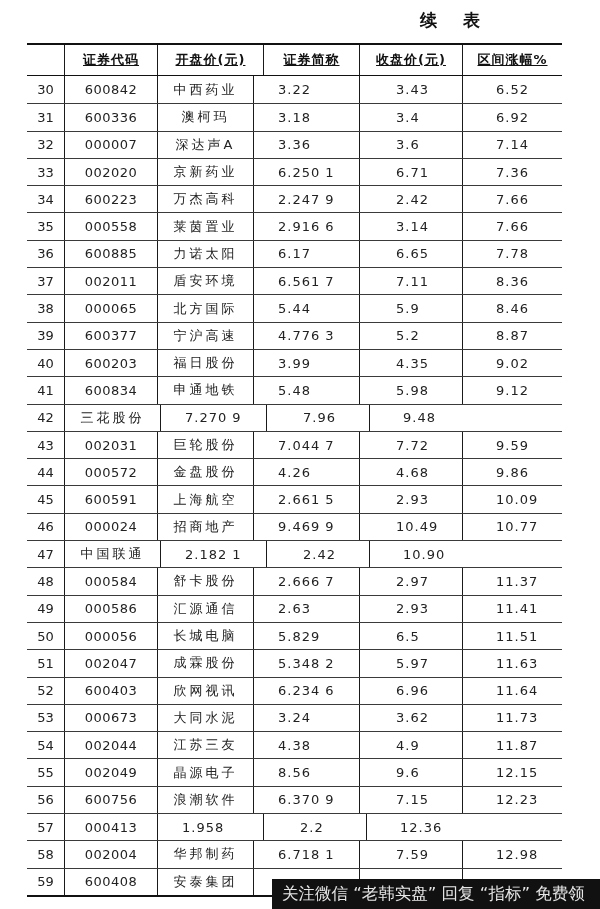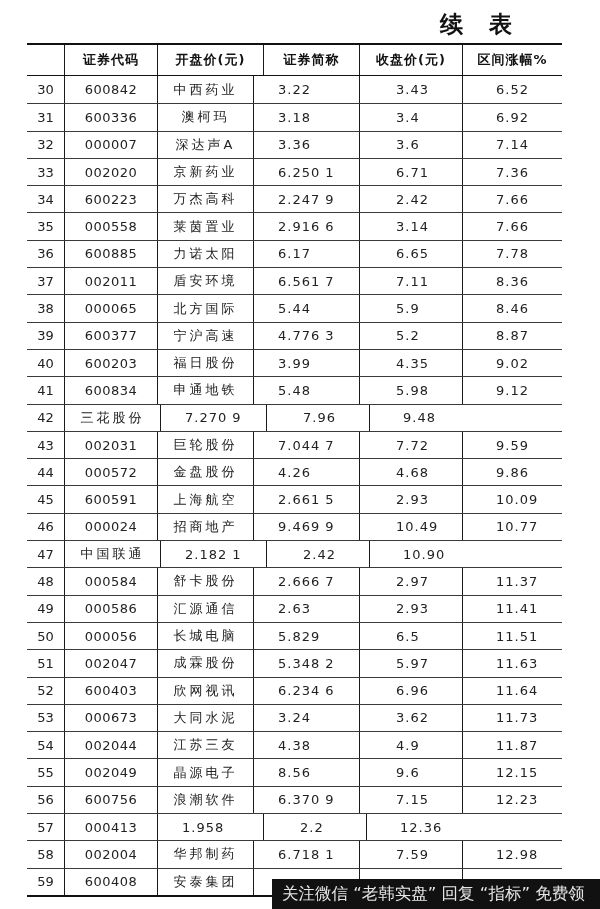--- a/index.html
+++ b/index.html
@@ -2,22 +2,22 @@
 <html><head>
   <meta charset="utf-8">
   <style>
     html, body { margin: 0; padding: 0; }
     body {
       width: 600px; height: 909px; position: relative; overflow: hidden;
       background: #ffffff; color: #1a1a1a;
       font-family: "DejaVu Sans", "Liberation Sans", sans-serif;
     }
     .title {
-      position: absolute; left: 440px; top: 9px;
-      font-size: 23px; font-weight: bold; letter-spacing: 0;
+      position: absolute; left: 420px; top: 9px;
+      font-size: 17px; font-weight: bold; letter-spacing: 0;
       color: #111;
     }
     .title span { display: inline-block; }
     .title .t2 { margin-left: 26px; }
 
     .table {
       position: absolute; left: 27px; top: 43px; width: 535px;
       border-top: 2px solid #111; border-bottom: 2px solid #111;
     }
     .row { display: flex; height: 27.3px; border-top: 1px solid #3a3a3a; box-sizing: border-box; }
@@ -30,21 +30,21 @@
       font-size: 13px; white-space: nowrap; color: #222;
       font-family: "DejaVu Sans", "Liberation Sans", sans-serif;
     }
     .c-no    { width: 37px;  justify-content: center; }
     .c-code  { width: 93px;  justify-content: center; border-left: 1px solid #1a1a1a; letter-spacing: 0.5px; }
     .c-name  { width: 96px;  justify-content: center; border-left: 1px solid #1a1a1a; letter-spacing: 3px; }
     .c-open  { width: 106px; justify-content: flex-start; padding-left: 24px; border-left: 1px solid #1a1a1a; letter-spacing: 1px; }
     .c-close { width: 103px; justify-content: flex-start; padding-left: 36px; border-left: 1px solid #1a1a1a; letter-spacing: 1px; }
     .c-chg   { width: 100px; justify-content: flex-start; padding-left: 33px; border-left: 1px solid #1a1a1a; letter-spacing: 1px; }
 
-    .row.header .cell { font-weight: bold; color: #111; font-size: 13px; letter-spacing: 1px; padding-left: 0; justify-content: center; }
+    .row.header .cell { font-weight: bold; color: #111; font-size: 13px; letter-spacing: 1px; padding-left: 0; justify-content: center; text-decoration: underline; }
 
     .watermark {
       position: absolute; left: 272px; top: 879px; width: 328px; height: 30px;
       background: #111; color: #e6e6e6;
       font-size: 16.5px; line-height: 30px; padding-left: 10px; box-sizing: border-box;
       white-space: nowrap; overflow: hidden;
       font-family: "DejaVu Sans", "Liberation Sans", sans-serif;
     }
   </style>
 </head>

